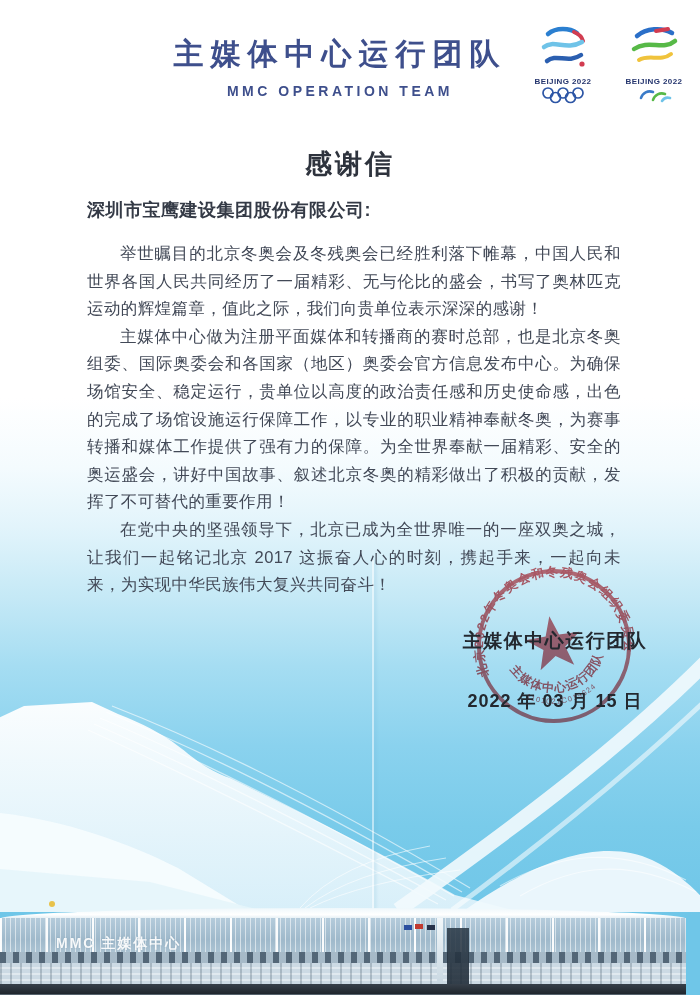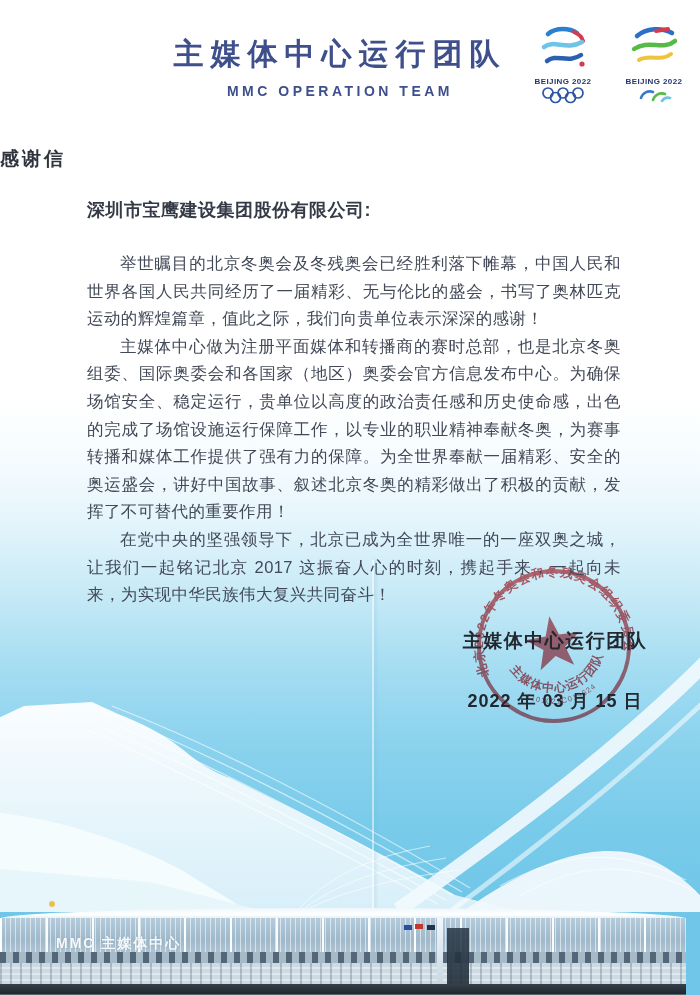--- a/index.html
+++ b/index.html
@@ -11,24 +11,24 @@
       #c5e9f6 60%, #a5ddf2 67%, #8ad2ee 75%, #79cbea 83%, #6fc6e8 92%);
   }
   
   .header{position:absolute;top:34px;left:0;width:680px;text-align:center;z-index:4;}
   .org-cn{font-size:30px;font-weight:bold;letter-spacing:7px;color:#3e4f8c;}
   .org-en{margin-top:8px;font-size:14px;font-weight:bold;letter-spacing:3.5px;color:#3e4f8c;}
   .logos{position:absolute;top:24px;right:14px;display:flex;gap:27px;z-index:4;}
   .logo{width:64px;height:86px;display:flex;flex-direction:column;align-items:center;}
   .logo svg{display:block;}
   
-  .title{position:absolute;top:146px;left:0;right:0;
-    font-size:19px;font-weight:bold;letter-spacing:3px;color:#2e333d;z-index:4;}
+  .title{position:absolute;top:146px;left:0;right:0;text-align:center;
+    font-size:27px;font-weight:bold;letter-spacing:3px;color:#2e333d;z-index:4;}
   .letter-body{position:absolute;left:87px;top:198px;width:534px;z-index:4;}
-  .recipient{font-size:18px;font-weight:bold;color:#343a46;margin-bottom:28px;letter-spacing:.5px;}
+  .recipient{font-size:18px;font-weight:bold;color:#343a46;margin-bottom:18px;letter-spacing:.5px;}
   .letter-body p{
     margin:0;font-size:16.5px;line-height:27.6px;color:#424957;
     text-align:justify;text-indent:2em;letter-spacing:.4px;
   }
   
   .sign-block{position:absolute;left:415px;top:628px;width:280px;text-align:center;z-index:4;}
   .signature{font-size:19px;font-weight:bold;color:#23282f;letter-spacing:1.5px;}
   .date{margin-top:35px;font-size:18px;font-weight:bold;color:#23282f;letter-spacing:1px;}
   .seal{position:absolute;left:464px;top:556px;width:180px;height:180px;z-index:3;
     transform:rotate(-9deg);opacity:.82;mix-blend-mode:multiply;}

